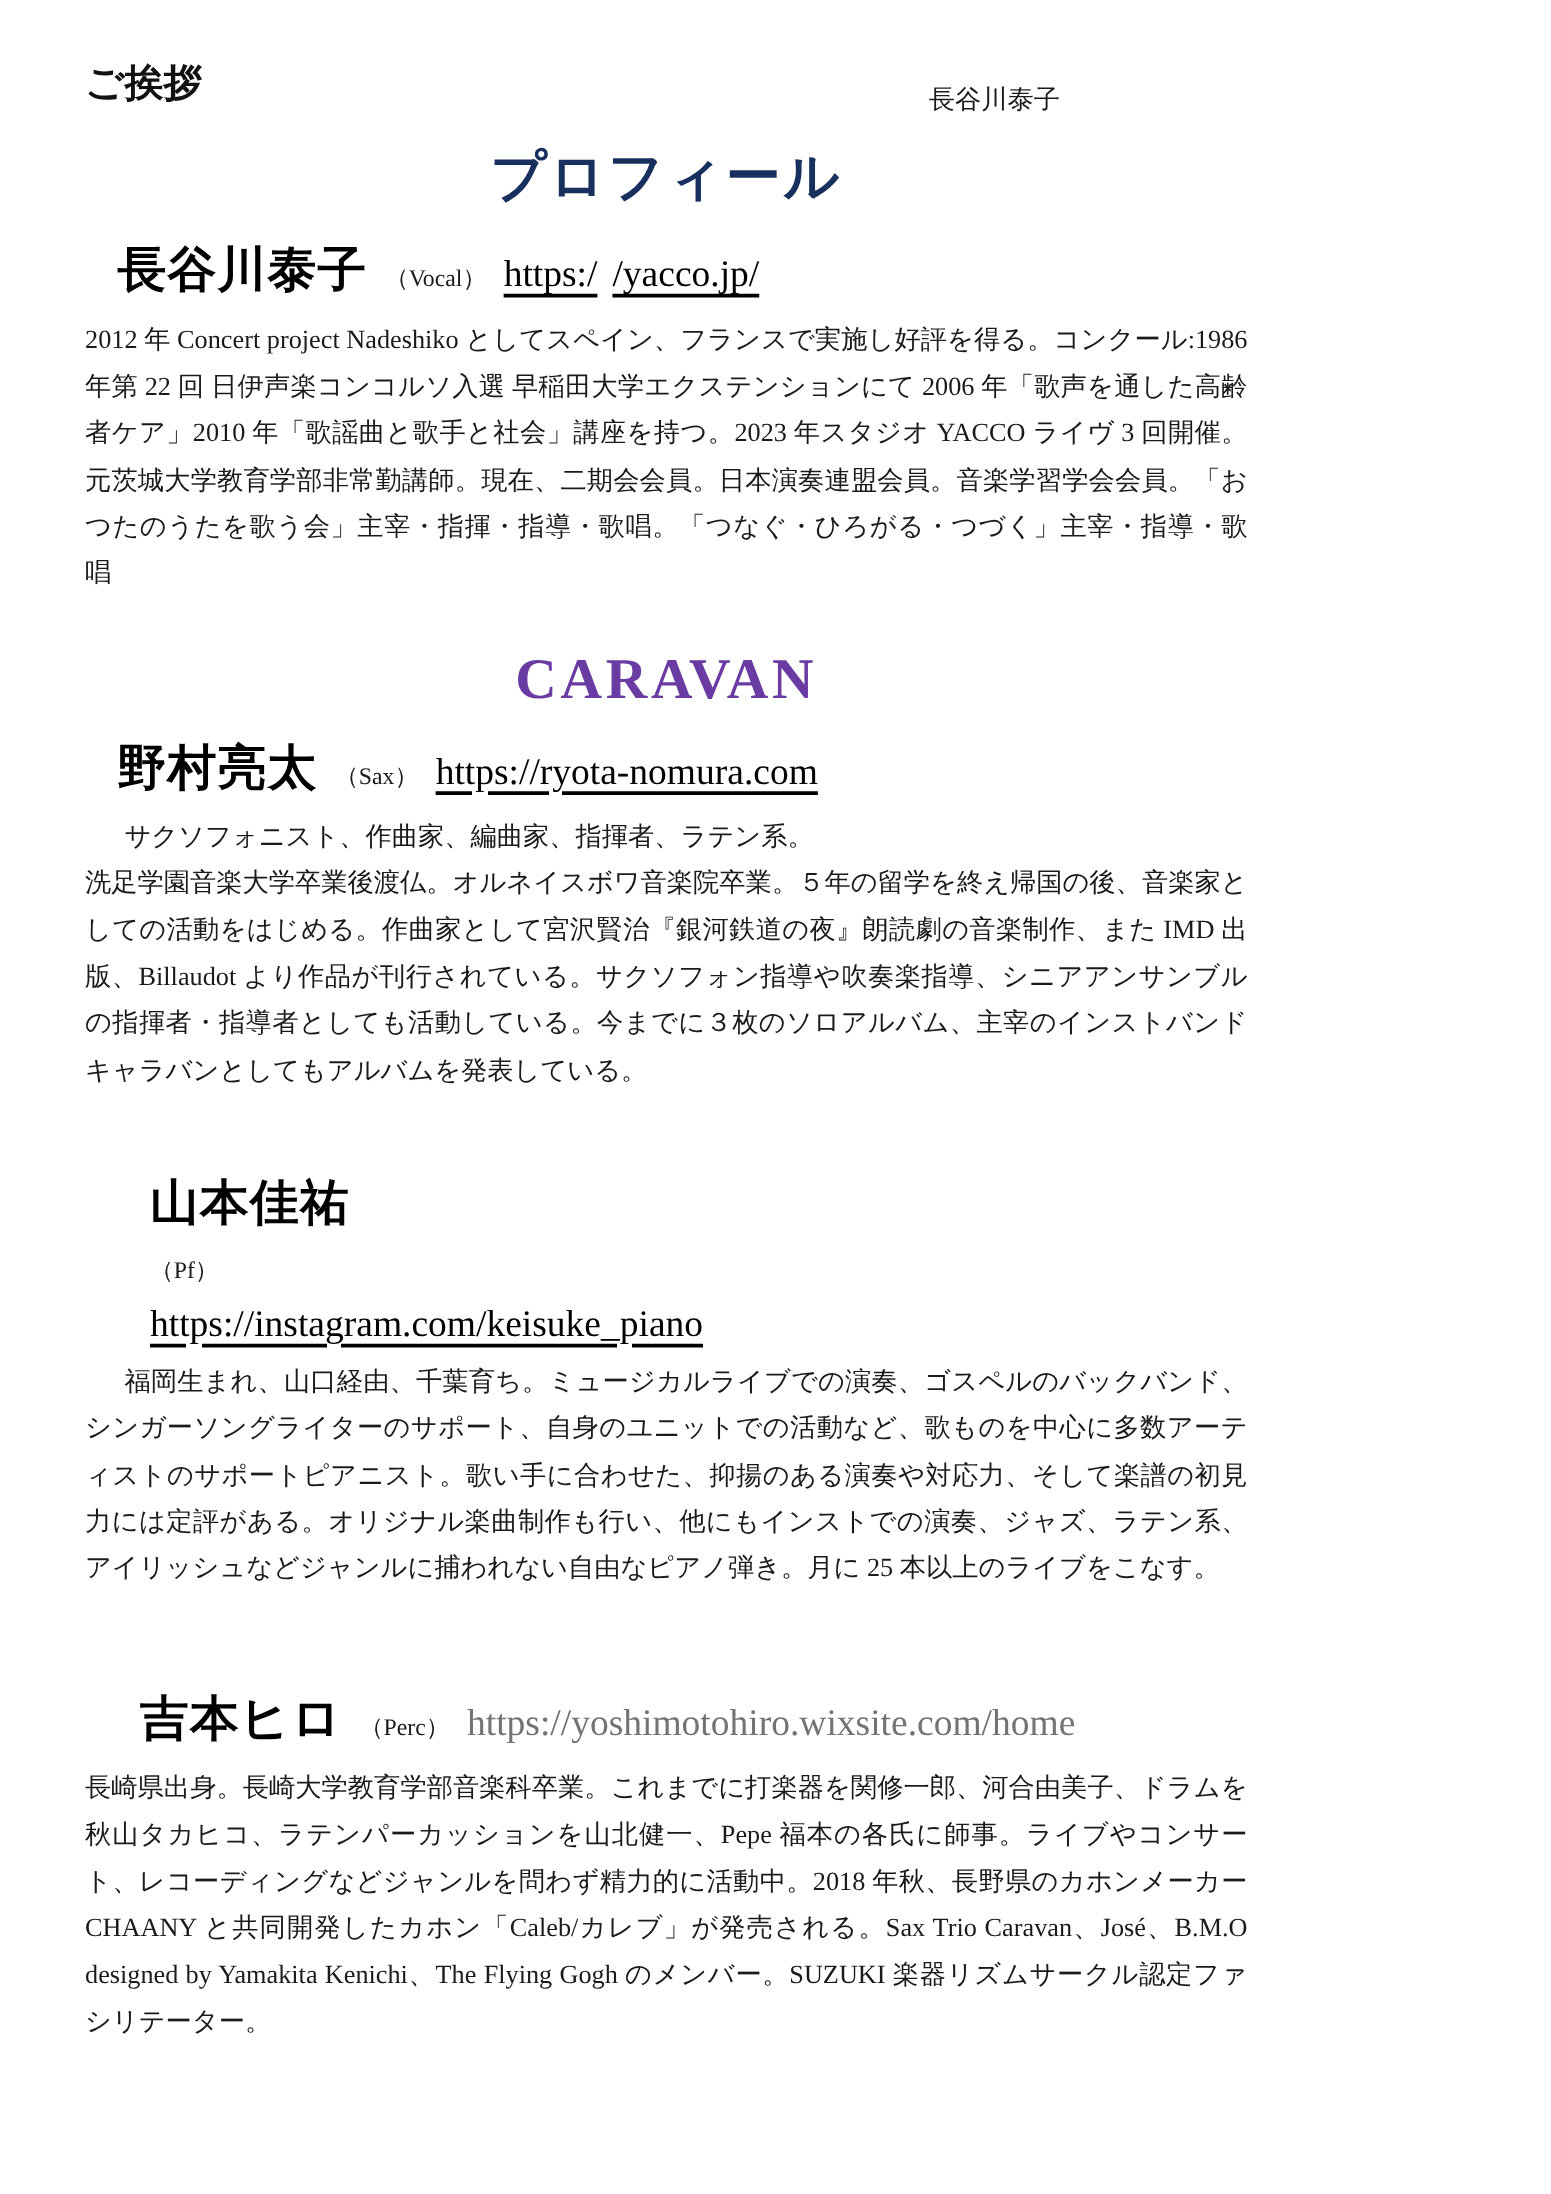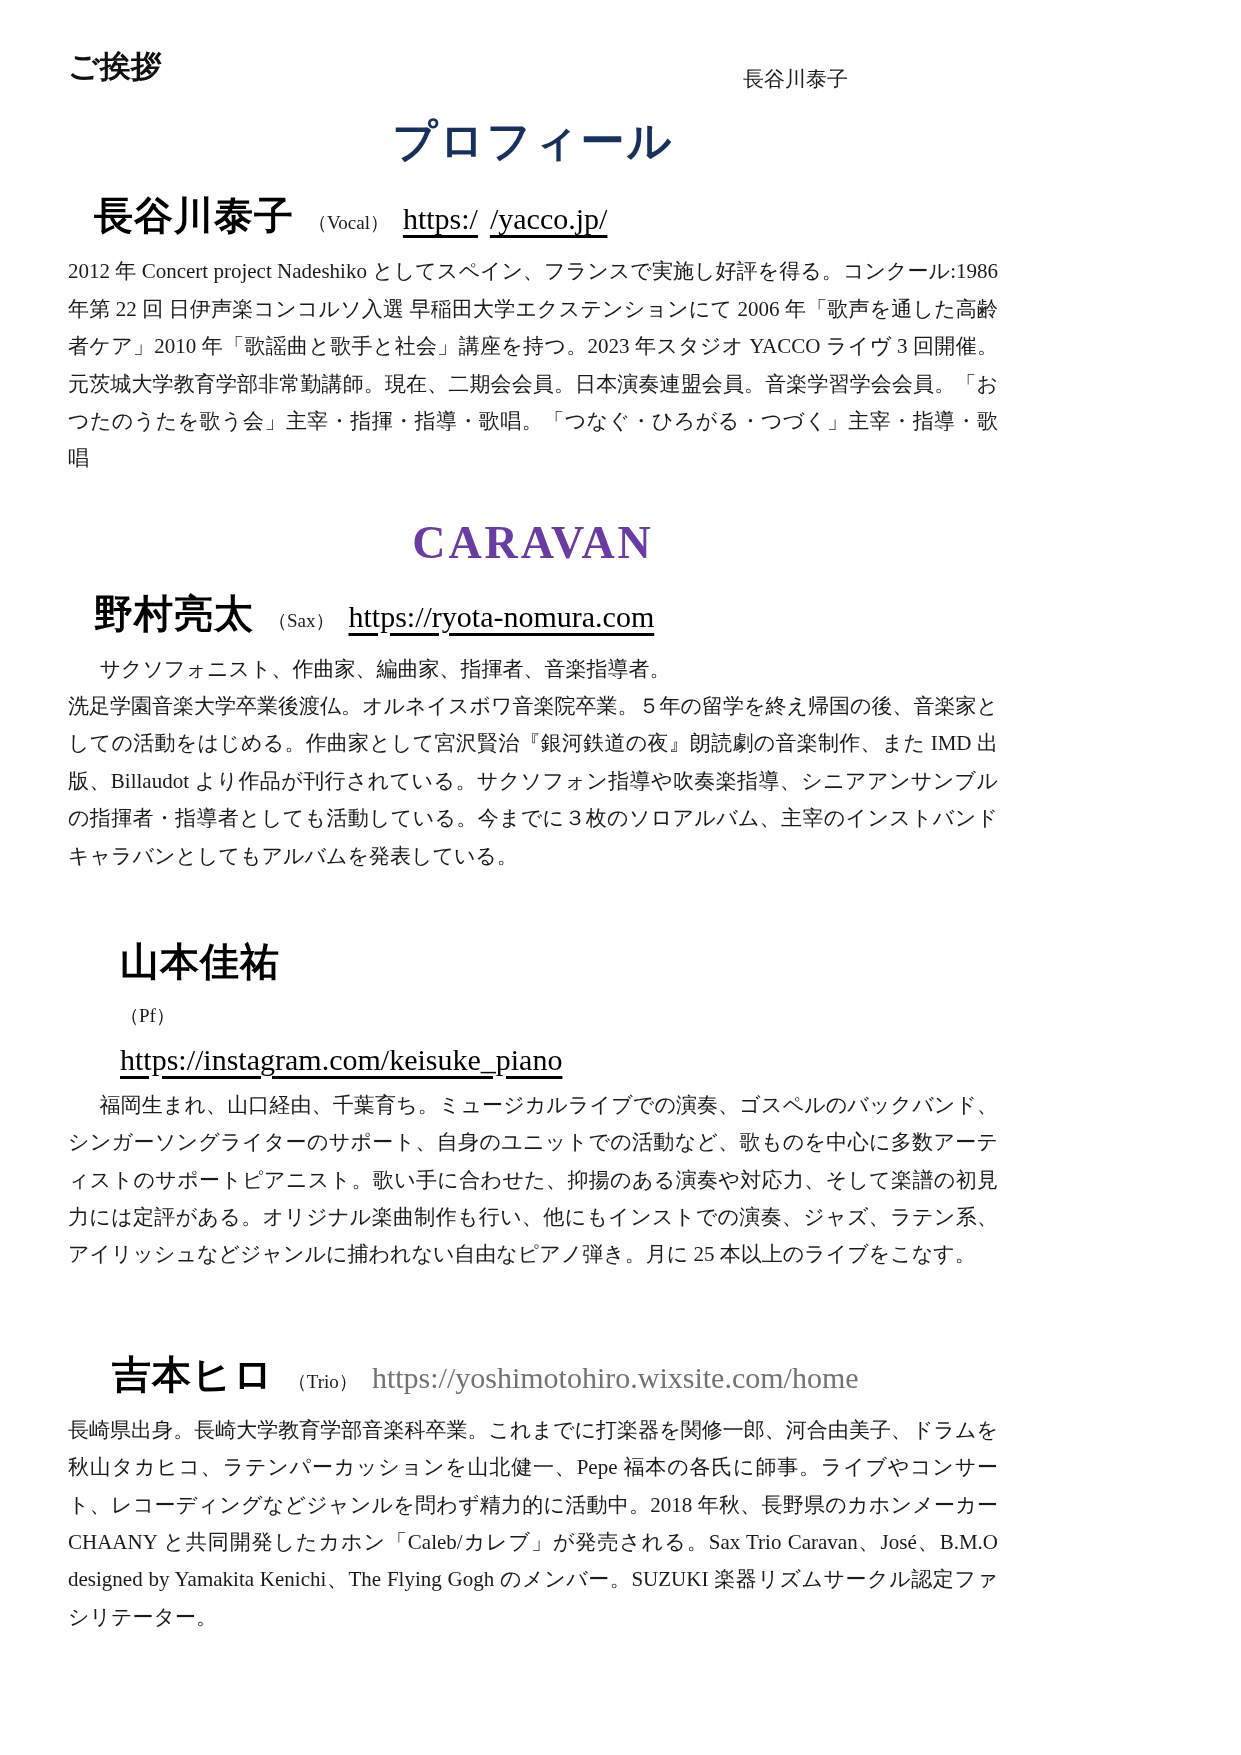--- a/index.html
+++ b/index.html
@@ -119,35 +119,35 @@
   </div>
 
   <h1 class="caravan-header">CARAVAN</h1>
 
   <div class="profile-heading ph-indent-1">
     <span class="pname">野村亮太</span>
     <span class="prole">（Sax）</span>
     <a class="purl" href="#">https://ryota-nomura.com</a>
   </div>
   <div class="profile-body">
-    <p class="body-text indent-first para-block">サクソフォニスト、作曲家、編曲家、指揮者、音楽指導者。</p>
+    <p class="body-text indent-first para-block">サクソフォニスト、作曲家、編曲家、指揮者、ラテン系。</p>
     <p class="body-text para-block">洗足学園音楽大学卒業後渡仏。オルネイスボワ音楽院卒業。５年の留学を終え帰国の後、音楽家としての活動をはじめる。作曲家として宮沢賢治『銀河鉄道の夜』朗読劇の音楽制作、また IMD 出版、Billaudot より作品が刊行されている。サクソフォン指導や吹奏楽指導、シニアアンサンブルの指揮者・指導者としても活動している。今までに３枚のソロアルバム、主宰のインストバンドキャラバンとしてもアルバムを発表している。</p>
   </div>
 
   <div class="profile-heading ph-indent-3">
     <span class="pname">山本佳祐</span>
     <span class="prole">（Pf）</span>
     <a class="purl" href="#">https://instagram.com/keisuke_piano</a>
   </div>
   <div class="profile-body">
     <p class="body-text indent-first para-block">福岡生まれ、山口経由、千葉育ち。ミュージカルライブでの演奏、ゴスペルのバックバンド、シンガーソングライターのサポート、自身のユニットでの活動など、歌ものを中心に多数アーティストのサポートピアニスト。歌い手に合わせた、抑揚のある演奏や対応力、そして楽譜の初見力には定評がある。オリジナル楽曲制作も行い、他にもインストでの演奏、ジャズ、ラテン系、アイリッシュなどジャンルに捕われない自由なピアノ弾き。月に 25 本以上のライブをこなす。</p>
   </div>
 
   <div class="profile-heading ph-indent-4">
     <span class="pname">吉本ヒロ</span>
-    <span class="prole">（Trio）</span>
+    <span class="prole">（Perc）</span>
     <span class="purl-plain">https://yoshimotohiro.wixsite.com/home</span>
   </div>
   <div class="profile-body">
     <p class="body-text para-block">長崎県出身。長崎大学教育学部音楽科卒業。これまでに打楽器を関修一郎、河合由美子、ドラムを秋山タカヒコ、ラテンパーカッションを山北健一、Pepe 福本の各氏に師事。ライブやコンサート、レコーディングなどジャンルを問わず精力的に活動中。2018 年秋、長野県のカホンメーカーCHAANY と共同開発したカホン「Caleb/カレブ」が発売される。Sax Trio Caravan、José、B.M.O designed by Yamakita Kenichi、The Flying Gogh のメンバー。SUZUKI 楽器リズムサークル認定ファシリテーター。</p>
   </div>
 
 </div>
 
 </body></html>

